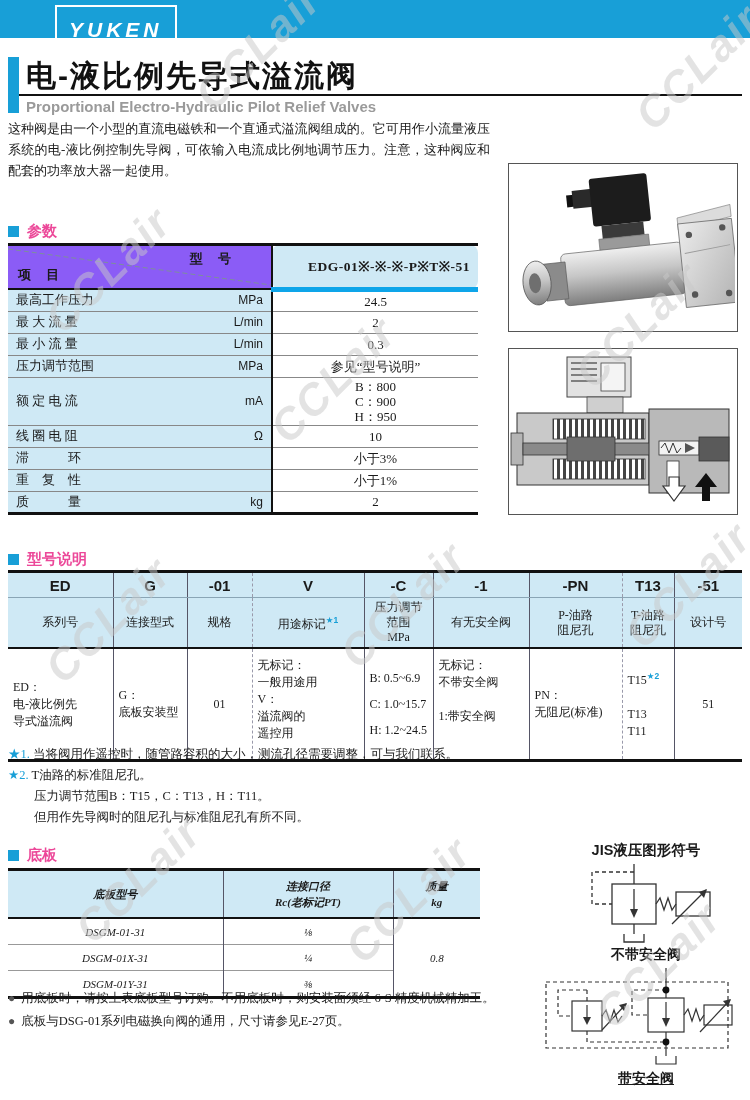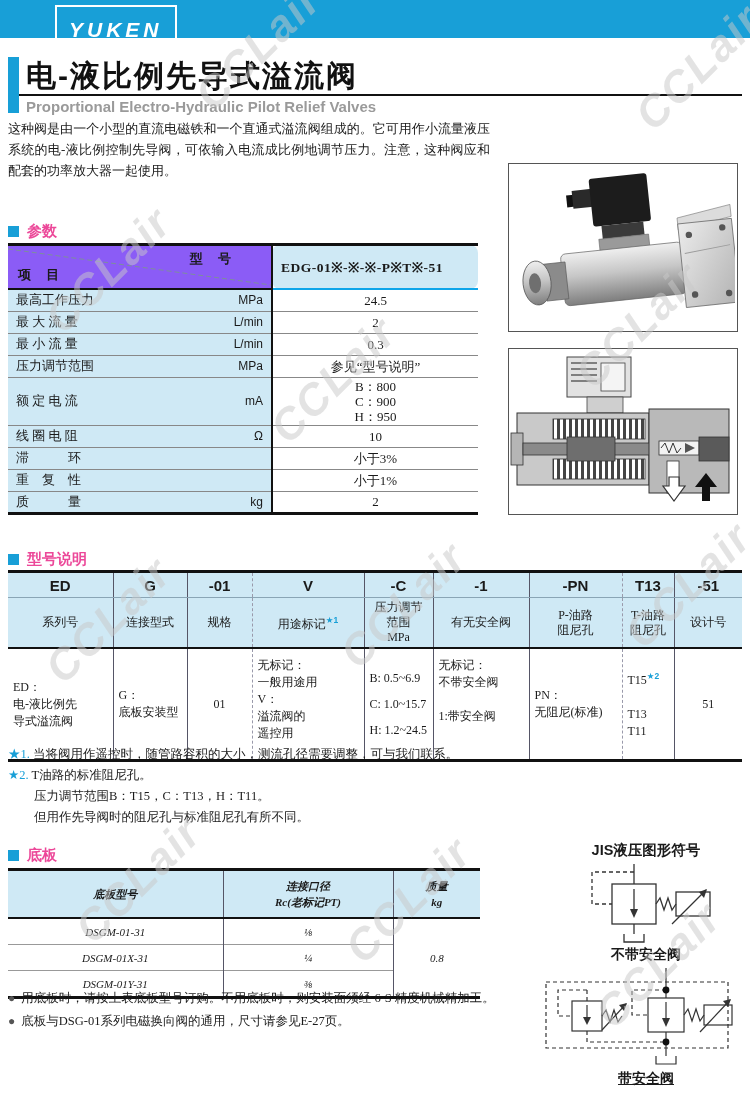--- a/index.html
+++ b/index.html
@@ -39,22 +39,22 @@
   
   .params-wrap{position:absolute;left:8px;top:243px;width:470px;}
   table{border-collapse:collapse;table-layout:fixed;}
   .params{width:470px;border-top:3px solid #111;border-bottom:3px solid #111;font-size:13px;}
   .params th,.params td{padding:0 8px;}
   .params .diag{width:247px;height:42px;background:#8b5cf6;position:relative;
         border-right:2px solid #111;border-bottom:2px solid #111;}
   .diag-line{position:absolute;left:0;top:0;width:100%;height:100%;}
   .corner-model{position:absolute;right:34px;top:4px;font-weight:bold;letter-spacing:6px;}
   .corner-item{position:absolute;left:10px;bottom:4px;font-weight:bold;letter-spacing:6px;}
-  .params .model-code{background:#cfe9f5;border-bottom:2px solid #0ea5e9;font-weight:bold;
-        text-align:left;font-size:13.5px;letter-spacing:0.5px;border-radius:8px;}
+  .params .model-code{background:#cfe9f5;border-bottom:5px solid #0ea5e9;font-weight:bold;
+        text-align:right;font-size:13.5px;letter-spacing:0.5px;border-radius:8px;}
   .params tbody tr{height:22px;}
   .params tbody tr.tall{height:48px;}
   .params tbody td{border-top:1px solid #888;}
   .plabel{background:#cfe9f5;border-right:2px solid #111;}
   .plabel .lw{display:flex;justify-content:space-between;align-items:center;}
   .plabel .u{font-size:12px;font-family:"Liberation Sans","DejaVu Sans",sans-serif;}
   .pval{background:#fff;text-align:center;white-space:pre-line;line-height:15px;}
 
   
   .model-wrap{position:absolute;left:8px;top:570px;width:734px;}

